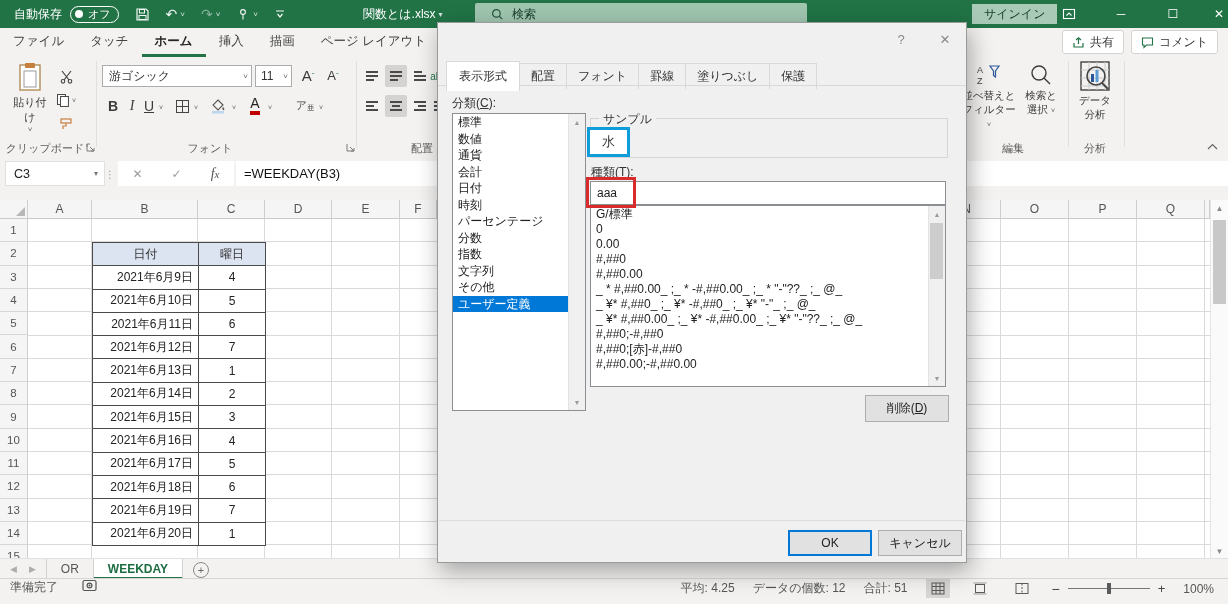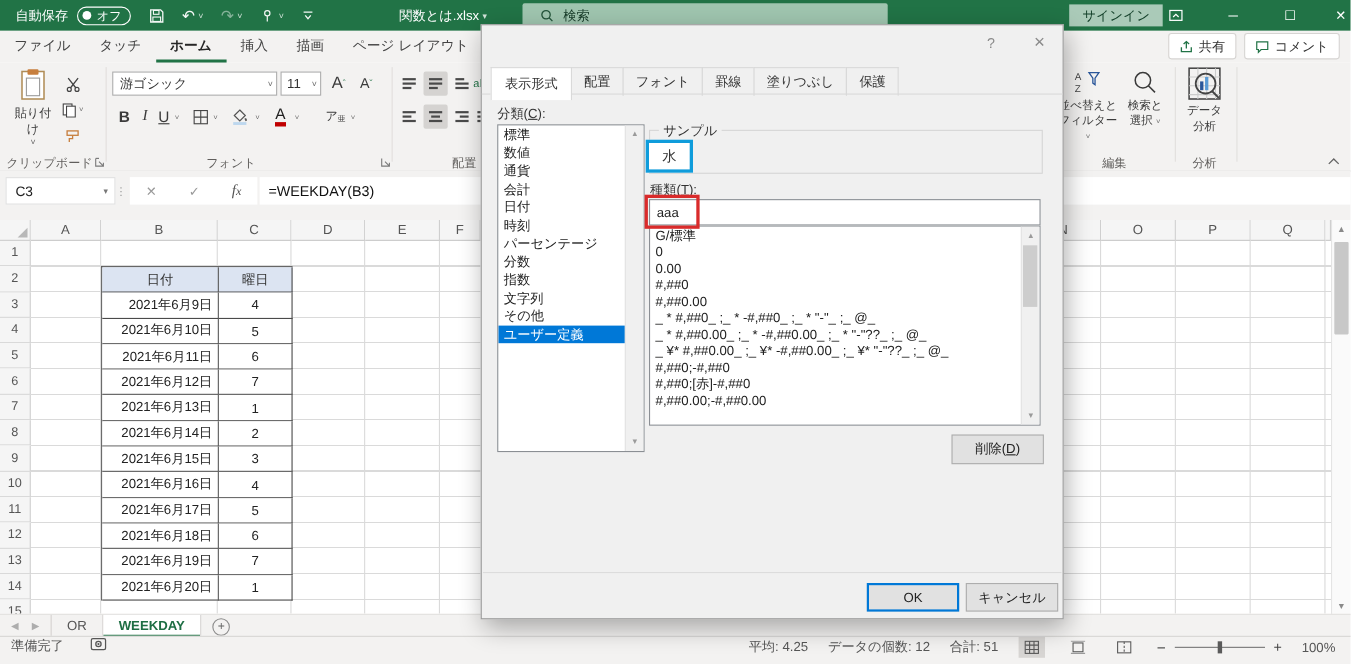--- a/index.html
+++ b/index.html
@@ -70,21 +70,21 @@
   .sright{margin-left:auto;display:flex;align-items:center;gap:18px;padding-right:14px}
   .viewico{width:24px;height:19px;display:flex;align-items:center;justify-content:center}
   .viewico.sel{background:#d7d5d3}
   .ztrack{width:82px;height:1px;background:#767676;position:relative}
   .zthumb{position:absolute;left:39px;top:-5px;width:4px;height:11px;background:#5a5a5a}
   
   .dialog{position:absolute;left:437px;top:22px;width:530px;height:541px;background:#f0f0f0;border:1px solid #9a9a9a;box-shadow:3px 8px 22px rgba(0,0,0,.33);box-sizing:border-box;z-index:50}
   .dlg-title{position:absolute;left:0;top:0;width:100%;height:32px;background:#fff;display:flex;align-items:center}
   .dlg-title .t{margin-left:12px;font-size:12.5px;color:#4a4a4a}
   .dlg-x{position:absolute;top:6px;width:30px;height:20px;display:flex;align-items:center;justify-content:center;color:#8a8a8a;font-size:13px}
-  .dtabs{position:absolute;left:8px;top:38px;display:flex;align-items:flex-start}
+  .dtabs{position:absolute;left:8px;top:38px;display:flex;align-items:center}
   .dtab{padding:4px 11px;font-size:12px;color:#333;border:1px solid #d9d9d9;border-bottom:none;background:#f0f0f0;margin-right:-1px}
   .dtab.active{background:#fff;padding:6px 12px;position:relative;z-index:2}
   .dtabline{position:absolute;left:0;top:62px;width:528px;height:1px;background:#d9d9d9}
   .dlabel{font-size:12px;color:#333}
   .lb{position:absolute;background:#fff;border:1px solid #8b8f94;box-sizing:border-box;overflow:hidden}
   .lb-item{font-size:12px;color:#222;padding:1px 5px;white-space:nowrap;line-height:14.5px}
   .lb-item.selected{background:#0078d7;color:#fff}
   .lbscroll{position:absolute;right:0;top:0;bottom:0;width:16px;background:#f0f0f0;border-left:1px solid #e3e3e3}
   .lbscroll .up,.lbscroll .dn{position:absolute;left:0;width:16px;height:16px;display:flex;align-items:center;justify-content:center;font-size:7px;color:#9a9a9a}
   .lbscroll .up{top:0}.lbscroll .dn{bottom:0}
@@ -597,22 +597,22 @@
     <div class="ann-red" style="left:148px;top:154px;width:50px;height:31px"></div>
 
     <div class="lb" style="left:152px;top:182px;width:356px;height:182px">
       <div style="margin-right:16px;padding-top:1px">
 
       <div class="lb-item" style="line-height:15px;padding:0 5px">G/標準</div>
           <div class="lb-item" style="line-height:15px;padding:0 5px">0</div>
           <div class="lb-item" style="line-height:15px;padding:0 5px">0.00</div>
           <div class="lb-item" style="line-height:15px;padding:0 5px">#,##0</div>
           <div class="lb-item" style="line-height:15px;padding:0 5px">#,##0.00</div>
-          <div class="lb-item" style="line-height:15px;padding:0 5px">_ * #,##0_ ;_ * -#,##0_ ;_ * "-"_ ;_ @_</div>
           <div class="lb-item" style="line-height:15px;padding:0 5px">_ * #,##0.00_ ;_ * -#,##0.00_ ;_ * "-"??_ ;_ @_</div>
+          <div class="lb-item" style="line-height:15px;padding:0 5px">_ ¥* #,##0_ ;_ ¥* -#,##0_ ;_ ¥* "-"_ ;_ @_</div>
           <div class="lb-item" style="line-height:15px;padding:0 5px">_ ¥* #,##0.00_ ;_ ¥* -#,##0.00_ ;_ ¥* "-"??_ ;_ @_</div>
           <div class="lb-item" style="line-height:15px;padding:0 5px">#,##0;-#,##0</div>
           <div class="lb-item" style="line-height:15px;padding:0 5px">#,##0;[赤]-#,##0</div>
           <div class="lb-item" style="line-height:15px;padding:0 5px">#,##0.00;-#,##0.00</div>
         </div>
       <div class="lbscroll">
           <span class="up">▲</span>
           <div class="lbthumb"></div>
           <span class="dn">▼</span>
         </div>

